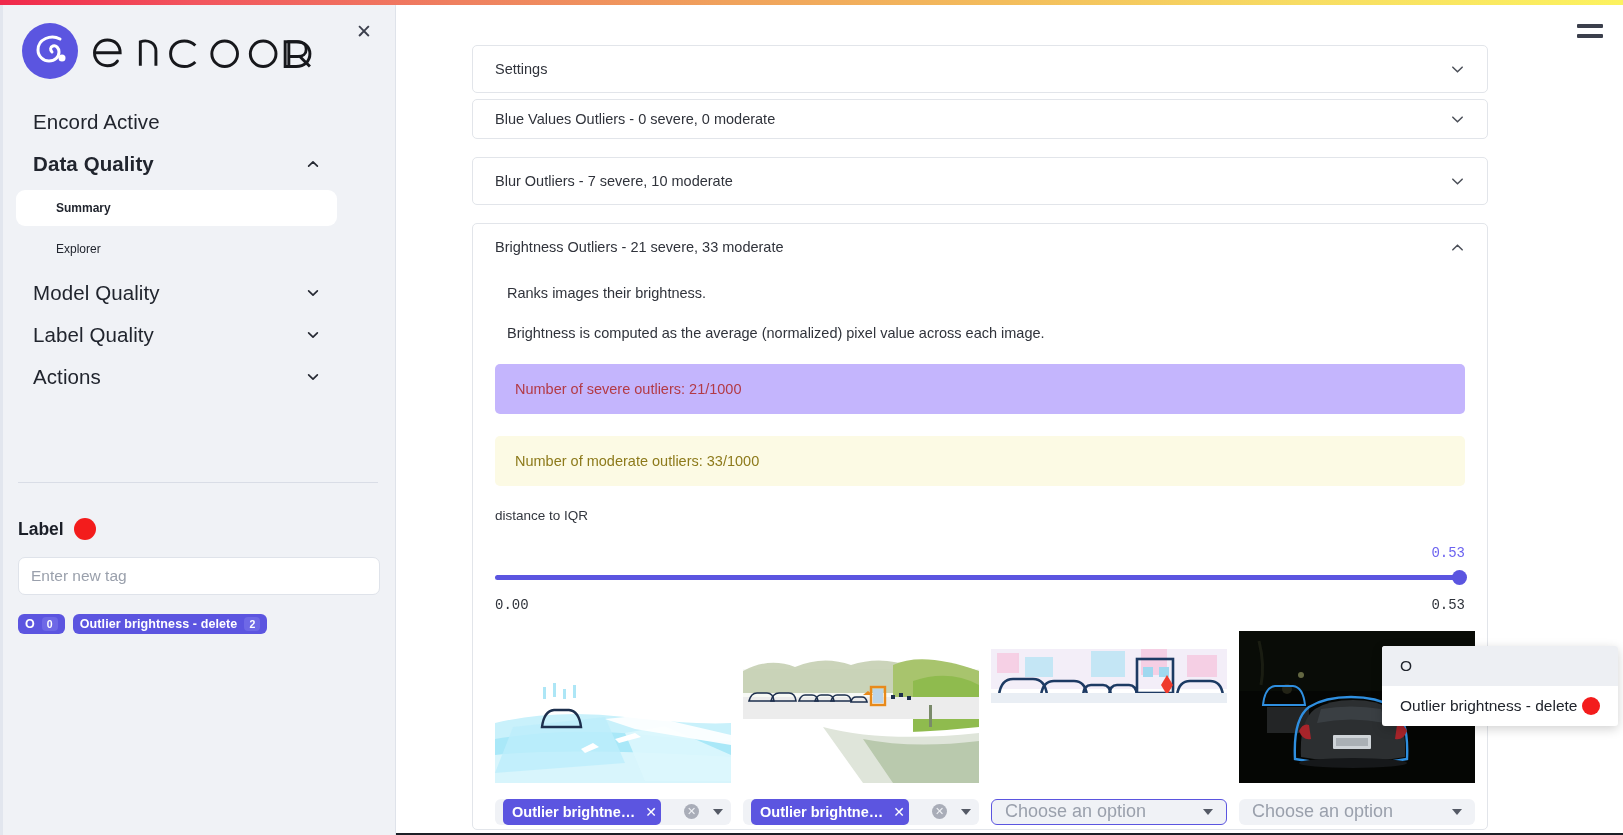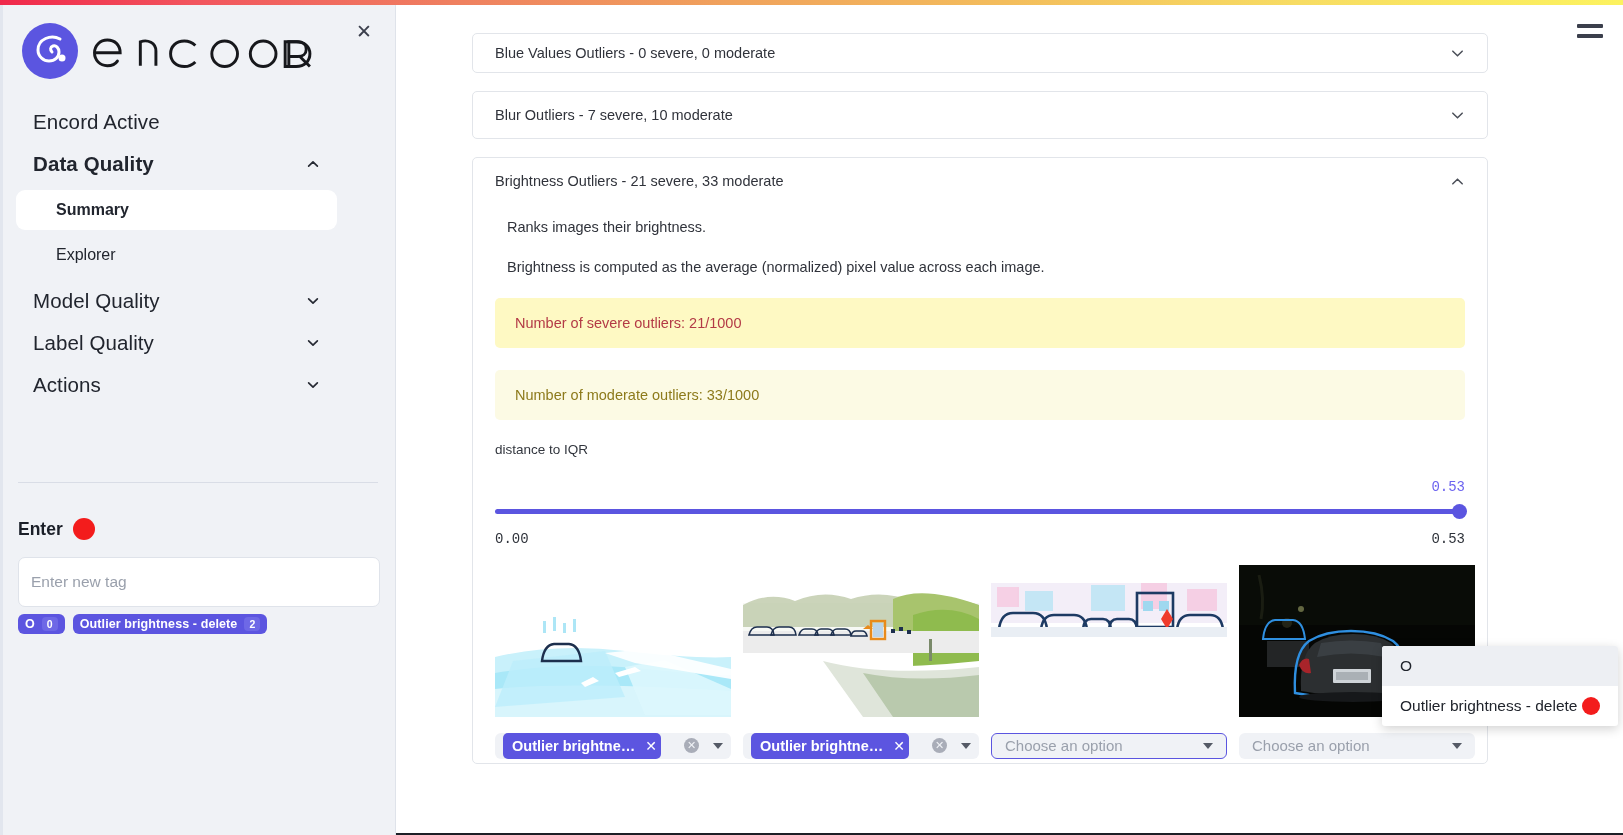--- a/index.html
+++ b/index.html
@@ -50,38 +50,38 @@
   .nav-item {
     display: flex; align-items: center; justify-content: space-between;
     margin: 0 16px; padding: 9px 17px; cursor: pointer;
     border-radius: 8px;
   }
   .nav-item .lbl { font-size: 20.5px; color: #21252e; letter-spacing: .1px; }
   .nav-item.bold .lbl { font-weight: 700; }
   .chev { width: 14px; height: 14px; color: #262a33; flex: none; }
   .sub-item {
     margin: 5px 16px; padding: 11px 17px 11px 40px;
-    font-size: 16px; color: #21252e; border-radius: 9px; cursor: pointer;
+    font-size: 12px; color: #21252e; border-radius: 9px; cursor: pointer;
   }
   .sub-item.active { background: #ffffff; font-weight: 600; }
 
   .divider {
     position: absolute; left: 18px; top: 477px; width: 360px; height: 1px;
     background: #d9dde6;
   }
 
   .tags-head {
     position: absolute; left: 18px; top: 513px;
     display: flex; align-items: center; gap: 10px;
   }
   .tags-head .t { font-size: 17.5px; font-weight: 700; color: #1b1f28; }
   .dot-red { width: 22px; height: 22px; border-radius: 50%; background: #f31c1c; }
 
   .tag-input {
-    position: absolute; left: 18px; top: 552px; width: 362px; height: 50px;
+    position: absolute; left: 18px; top: 552px; width: 362px; height: 38px;
     border: 1px solid #dfe3ea; border-radius: 7px; background: #fff;
     padding: 0 12px; font-size: 15.5px; color: #2b2f38;
     font-family: "Liberation Sans", sans-serif;
   }
   .tag-input::placeholder { color: #9aa0ac; }
 
   .tag-chips {
     position: absolute; left: 18px; top: 609px;
     display: flex; align-items: center; gap: 8px;
   }
@@ -121,21 +121,21 @@
   .panel-head .title { font-size: 14.5px; color: #30333b; }
   .panel-chev { width: 15px; height: 15px; color: #4b4f58; flex: none; }
 
   .panel-body { padding: 0 22px 4px 22px; }
   .para { font-size: 14.5px; color: #30333b; margin: 14px 0 21px 12px; line-height: 1.3; }
 
   .alert {
     border-radius: 5px; padding: 17px 20px; font-size: 14.5px;
     margin-bottom: 22px;
   }
-  .alert.severe { background: #fef9c3; color: #b33a46; }
+  .alert.severe { background: #c4b5fd; color: #b33a46; }
   .alert.moderate { background: #fcfae4; color: #8d7a1b; }
 
   .slider-label { font-size: 13.5px; color: #32363e; margin-bottom: 28px; }
   .slider-wrap { position: relative; height: 44px; margin: 0 0 2px 0; }
   .slider-val {
     position: absolute; right: 0; top: -6px; font-size: 14px; color: #6c63f0;
     font-family: "Liberation Mono", monospace;
   }
   .slider-track {
     position: absolute; left: 0; right: 0; top: 24px; height: 5px;
@@ -158,21 +158,21 @@
     width: 236px; height: 152px; overflow: hidden; position: relative;
     background: #fff;
   }
   .thumb svg { display: block; width: 236px; height: 152px; }
 
   .tagbar {
     margin-top: 16px; height: 26px; background: #f0f2f6; border-radius: 6px;
     display: flex; align-items: center; padding: 0 8px; gap: 6px;
   }
   .tagbar.empty {
-    background: #f0f2f6; color: #9aa0ac; font-size: 15px;
+    background: #f0f2f6; color: #9aa0ac; font-size: 18px;
     justify-content: space-between; padding: 0 13px; gap: 20px;
   }
   .tagbar.focused {
     background: #f0f2f6; border: 1px solid #5b55e0;
   }
   .tag-pill {
     display: inline-flex; align-items: center; gap: 10px;
     background: #5c55e0; color: #fff; border-radius: 5px;
     padding: 5px 9px; font-size: 14.5px; font-weight: 700; cursor: pointer;
     max-width: 158px; white-space: nowrap;
@@ -274,21 +274,21 @@
         <span class="lbl">Actions</span>
         <svg class="chev" viewBox="0 0 16 16">
           <path d="M3 5.5L8 10.5l5-5" fill="none" stroke="currentColor" stroke-width="1.9" stroke-linecap="round" stroke-linejoin="round"></path>
         </svg>
       </div>
     </nav>
 
     <div class="divider"></div>
 
     <div class="tags-head">
-      <span class="t">Enter</span>
+      <span class="t">Label</span>
       <span class="dot-red"></span>
     </div>
 
     <input class="tag-input" placeholder="Enter new tag" style="">
 
     <div class="tag-chips">
       <span class="chip">
         <span>O</span>
         <span class="cnt">0</span>
       </span>
@@ -301,20 +301,28 @@
 
   <main class="main">
 
     <div class="hamburger">
       <span></span>
       <span></span>
     </div>
 
     <div class="content">
 
+      <section class="panel">
+        <div class="panel-head">
+          <span class="title">Settings</span>
+          <svg class="panel-chev" viewBox="0 0 16 16">
+            <path d="M3 5.5L8 10.5l5-5" fill="none" stroke="currentColor" stroke-width="1.6" stroke-linecap="round" stroke-linejoin="round"></path>
+          </svg>
+        </div>
+      </section>
 
       <section class="panel" style="margin-top:-12px;">
         <div class="panel-head" style="padding:11px 22px;">
           <span class="title">Blue Values Outliers - 0 severe, 0 moderate</span>
           <svg class="panel-chev" viewBox="0 0 16 16">
             <path d="M3 5.5L8 10.5l5-5" fill="none" stroke="currentColor" stroke-width="1.6" stroke-linecap="round" stroke-linejoin="round"></path>
           </svg>
         </div>
       </section>
 

